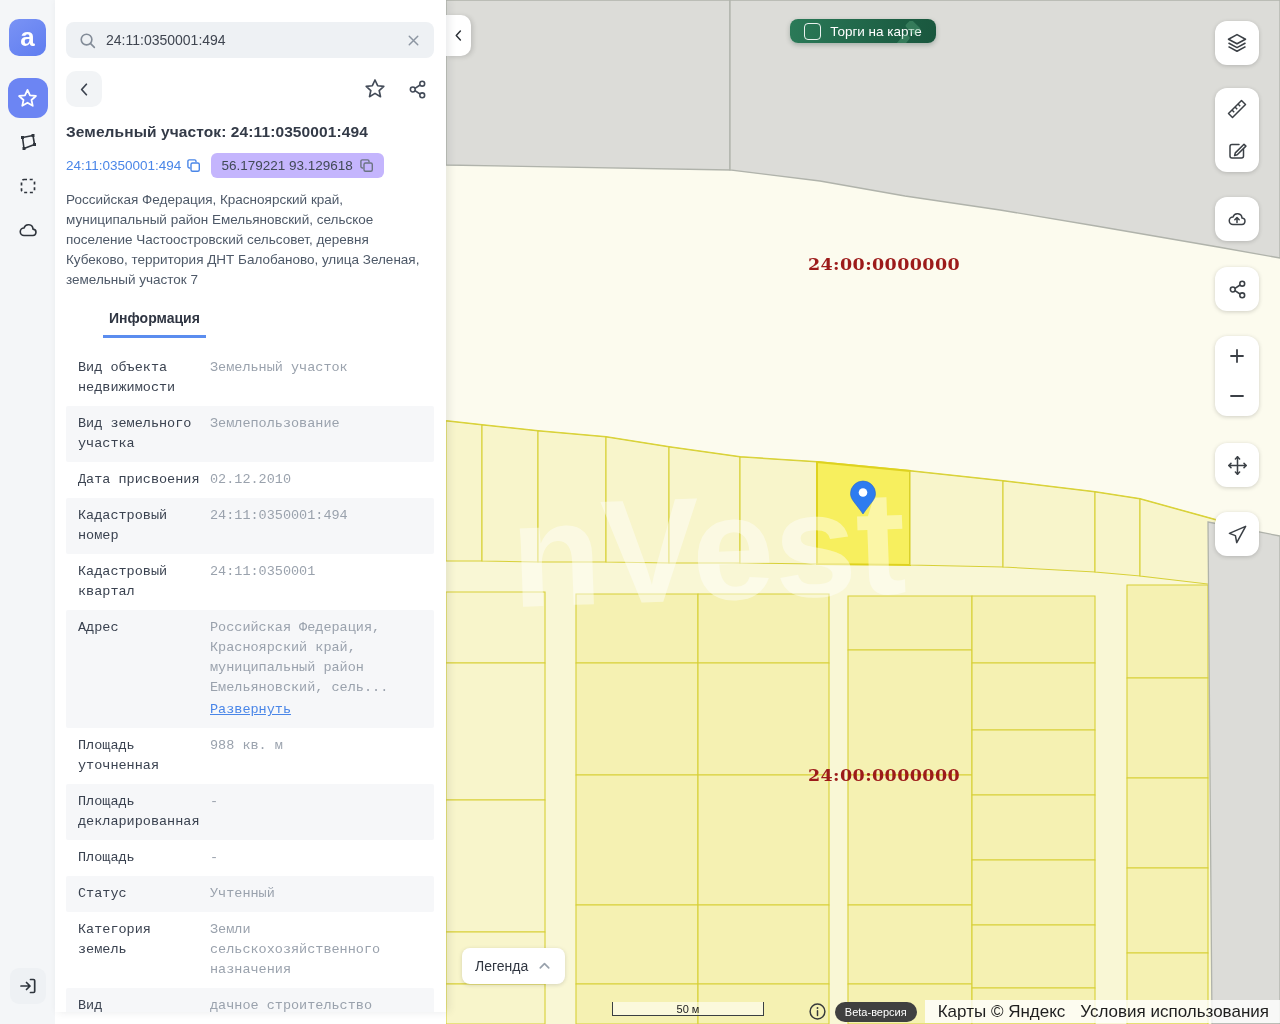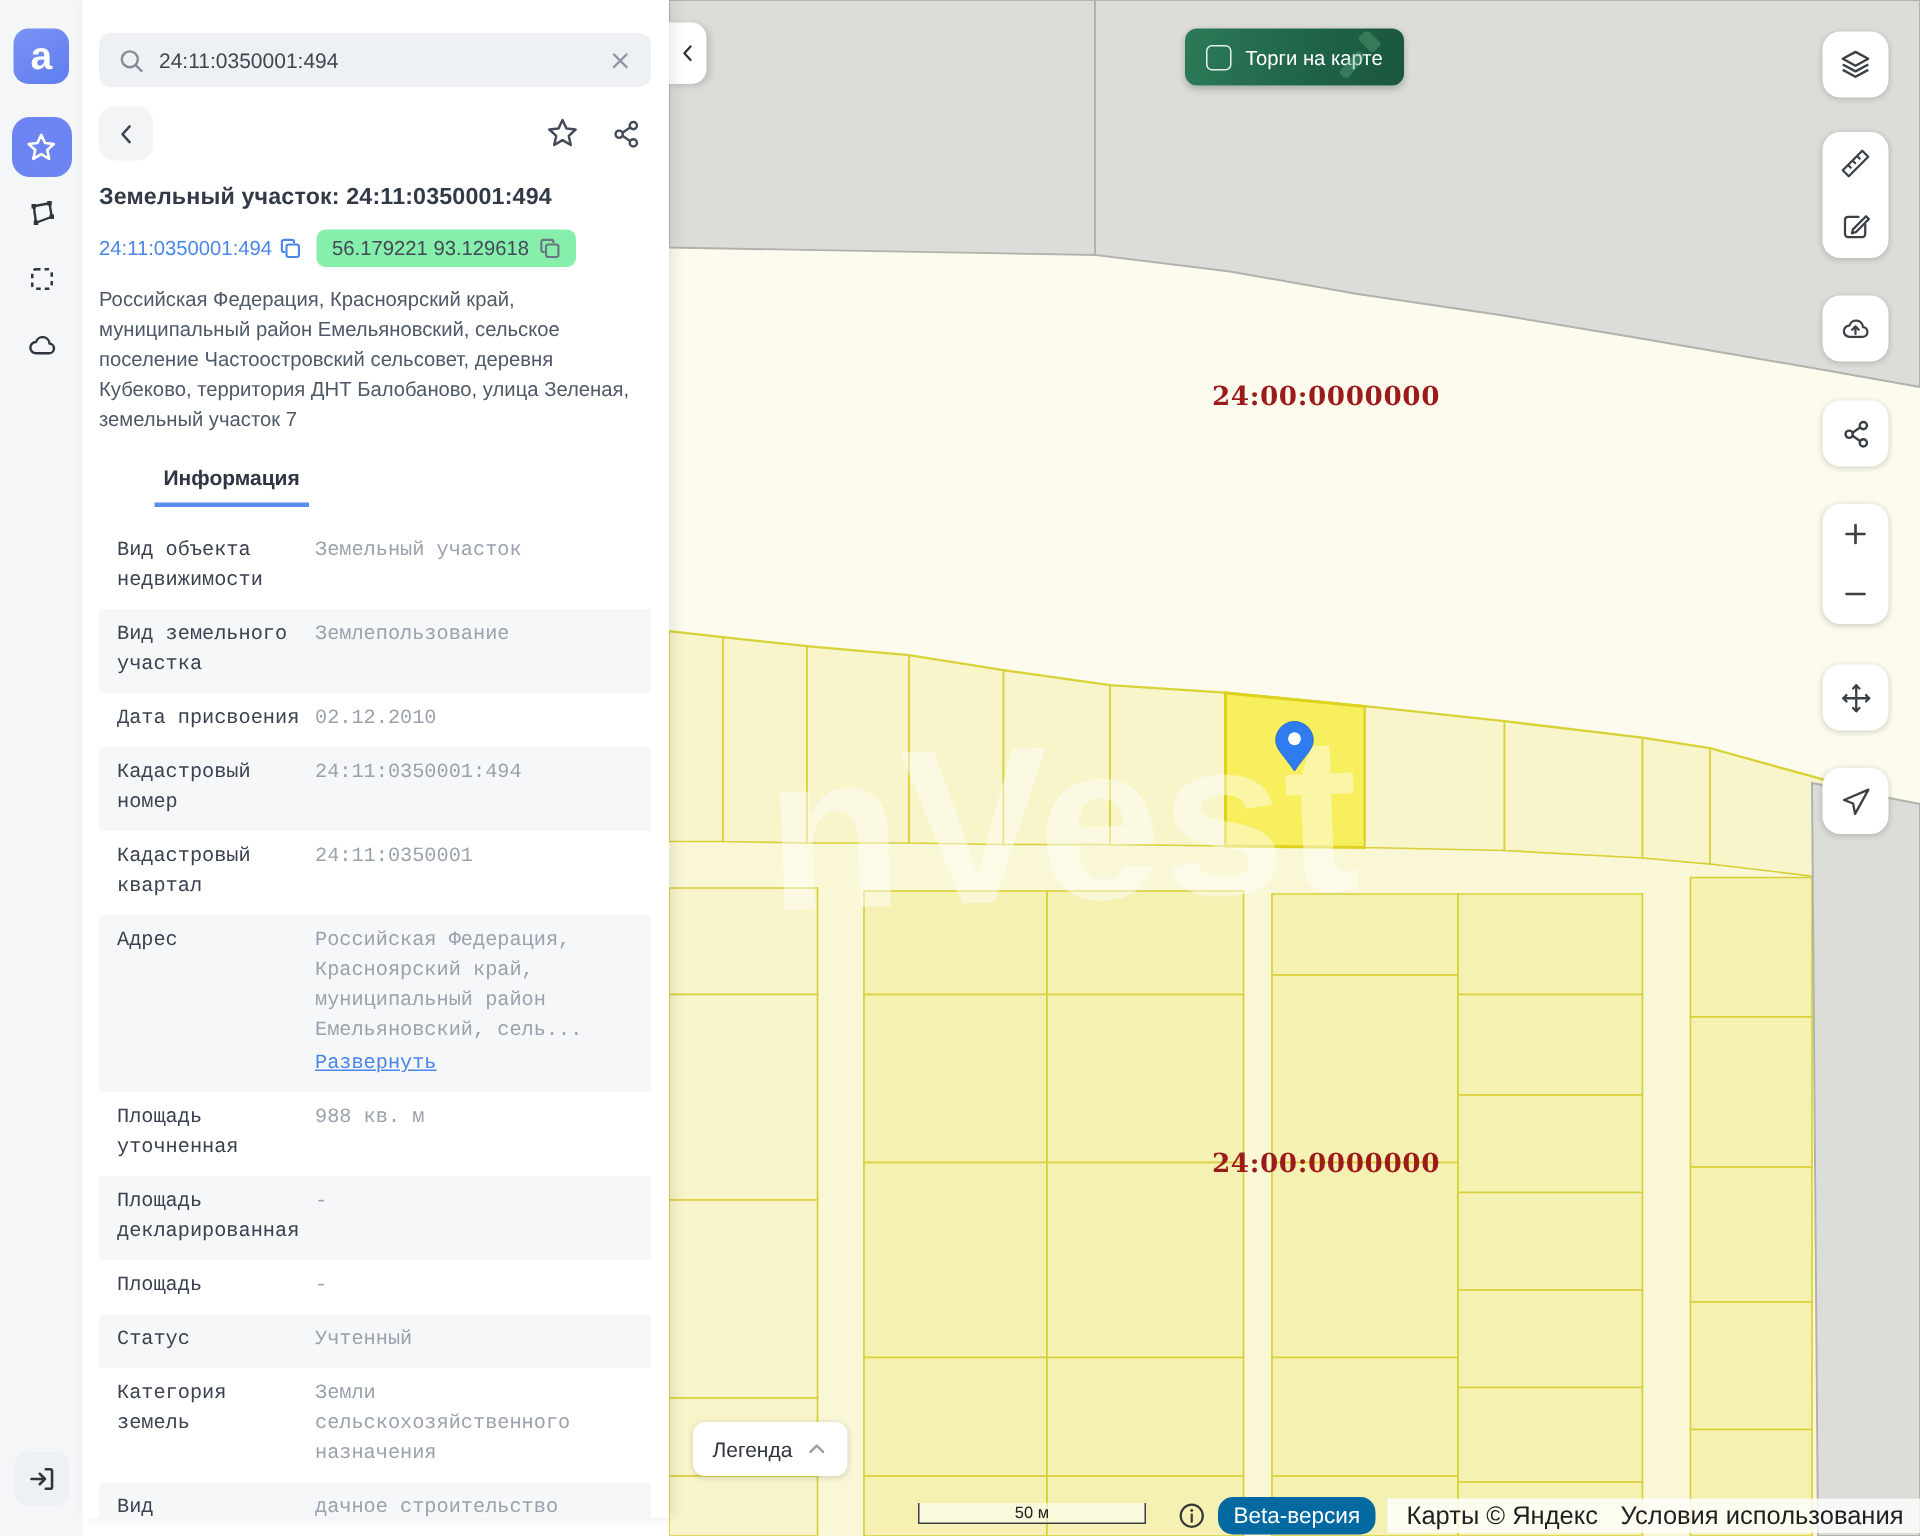--- a/index.html
+++ b/index.html
@@ -26,41 +26,41 @@
   .searchbar input { flex:1; border:none; background:transparent; outline:none; font:14px "Liberation Sans",sans-serif; color:#3f4550; }
   .iconbtn { background:transparent; border:none; cursor:pointer; color:#434b58; display:flex; align-items:center; justify-content:center; }
   .panel-head { margin-top:13px; display:flex; align-items:center; }
   .backbtn { width:36px; height:36px; border:none; border-radius:10px; background:#f2f4f6; color:#3c434f;
     display:flex; align-items:center; justify-content:center; cursor:pointer; }
   .head-actions { margin-left:auto; display:flex; gap:8px; }
   .head-actions .iconbtn { width:34px; height:34px; }
   .obj-title { margin-top:16px; font-size:15.5px; font-weight:700; color:#333a47; letter-spacing:.1px; }
   .chips { margin-top:12px; display:flex; align-items:center; gap:10px; }
   .cad-link { display:flex; align-items:center; gap:5px; color:#4a86e8; font-size:13.5px; text-decoration:none; cursor:pointer; }
-  .chip { display:flex; align-items:center; gap:6px; background:#86efac; border-radius:6px; padding:5px 10px;
+  .chip { display:flex; align-items:center; gap:6px; background:#c4b5fd; border-radius:6px; padding:5px 10px;
     font-size:13.5px; color:#414a56; }
   .chip .iconbtn, .cad-link .iconbtn { color:inherit; }
   .address { margin-top:12px; font-size:13.5px; line-height:20px; color:#4e5968; }
   .tabs { margin-top:14px; }
   .tab { display:inline-block; padding:6px 6px 9px 6px; font-size:14px; font-weight:700; color:#2f3542;
     border-bottom:3px solid #5b8def; cursor:pointer;margin-left:37px; }
   .info-table { margin-top:12px;font-family:Liberation Mono, monospace; }
   .trow { display:flex; gap:6px; padding:8px 12px; font-size:13.5px; line-height:20px; border-radius:2px; }
   .trow.alt { background:#f6f7f9; }
   .tlabel { flex:0 0 126px; color:#3a4250; }
   .tvalue { flex:1; color:#9aa2ad; }
   .expand-link { display:block; margin-top:2px; color:#4a86e8; text-decoration:underline; cursor:pointer; width:max-content; }
 
   
   .map { position:relative; flex:1; height:1024px; background:#fcfbee; overflow:hidden; }
   .map svg.base { position:absolute; inset:0; width:834px; height:1024px; display:block; }
   .collapse-tab { position:absolute; left:0; top:15px; width:25px; height:41px; background:#fff; border:none;
     border-radius:0 10px 10px 0; box-shadow:2px 1px 5px rgba(0,0,0,.14); color:#2c3138; cursor:pointer;
     display:flex; align-items:center; justify-content:center; }
-  .torgi { position:absolute; left:344px; top:19px; width:146px; height:38px; border:none; border-radius:8px;
+  .torgi { position:absolute; left:344px; top:19px; width:146px; height:24px; border:none; border-radius:8px;
     background:linear-gradient(100deg,#2b7a58 0%,#1d5f44 70%,#1a573e 100%); color:#fff; font:13.5px "Liberation Sans",sans-serif;
     display:flex; align-items:center; justify-content:center; gap:9px; cursor:pointer; box-shadow:0 2px 5px rgba(0,40,25,.25);
     overflow:hidden; }
   .torgi .chk { width:17px; height:17px; border:1.6px solid rgba(255,255,255,.9); border-radius:4px; flex:0 0 17px; }
   .torgi .gavel { position:absolute; right:10px; top:2px; opacity:.38; pointer-events:none; }
 
   .mapbtn, .mapgroup { position:absolute; right:21px; width:44px; background:#fff; border-radius:12px;
     box-shadow:0 1px 4px rgba(0,0,0,.18); border:none; }
   .mapbtn { height:44px; display:flex; align-items:center; justify-content:center; color:#3b4046; cursor:pointer; }
   .mapgroup { display:flex; flex-direction:column; overflow:hidden; }
@@ -68,21 +68,21 @@
     display:flex; align-items:center; justify-content:center; }
   .legend-btn { position:absolute; left:16px; top:948px; height:36px; padding:0 13px; background:#fff; border:none;
     border-radius:8px; box-shadow:0 1px 4px rgba(0,0,0,.15); display:flex; align-items:center; gap:9px;
     font:14px "Liberation Sans",sans-serif; color:#2f3540; cursor:pointer; }
   .legend-btn .chev { color:#98a1ac; display:flex; }
   .scalebar { position:absolute; left:166px; top:1002px; width:152px; height:14px; background:rgba(255,255,255,.55);
     border-left:1.6px solid #3a3f42; border-right:1.6px solid #3a3f42; border-bottom:1.6px solid #3a3f42;
     display:flex; align-items:flex-end; justify-content:center; font-size:11px; color:#222; line-height:12px; }
   .attribution { position:absolute; right:0; bottom:1px; display:flex; align-items:center; gap:8px; }
   .info-i { color:#37393b; display:flex; cursor:pointer; }
-  .beta { background:#0369a1; color:#fff; font-size:15px; border-radius:10px; padding:4px 10px; }
+  .beta { background:#404040; color:#fff; font-size:11px; border-radius:10px; padding:4px 10px; }
   .attr-strip { background:rgba(255,255,255,.8); height:23px; display:flex; align-items:center; gap:15px;
     padding:0 11px 0 13px; font-size:17px; color:#1f1f1f; }
   .attr-strip span { cursor:pointer; }
 </style>
 </head>
 <body>
 
 <div class="app">
 
   <aside class="rail">

